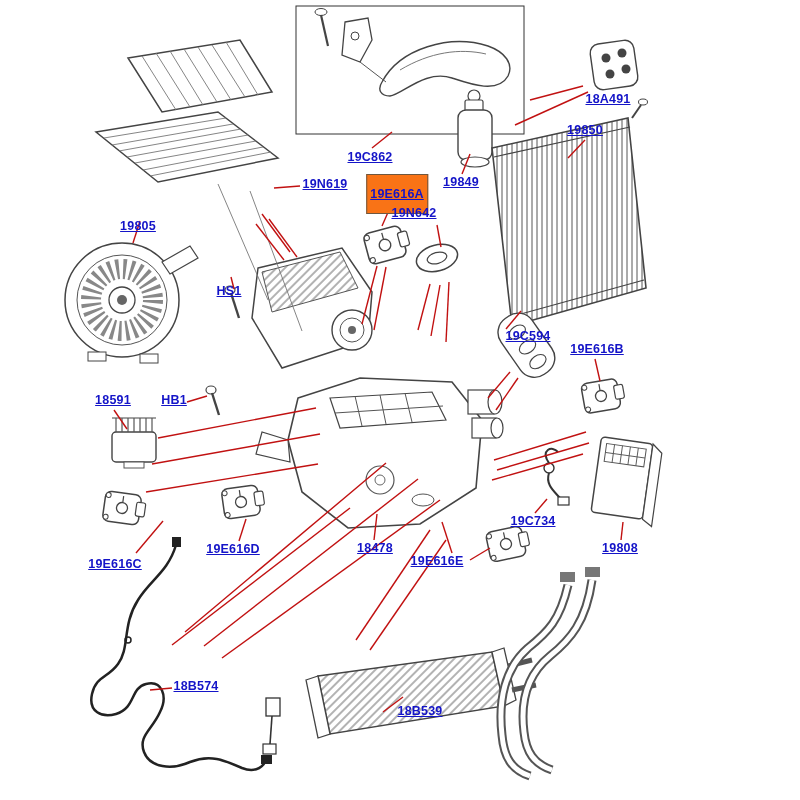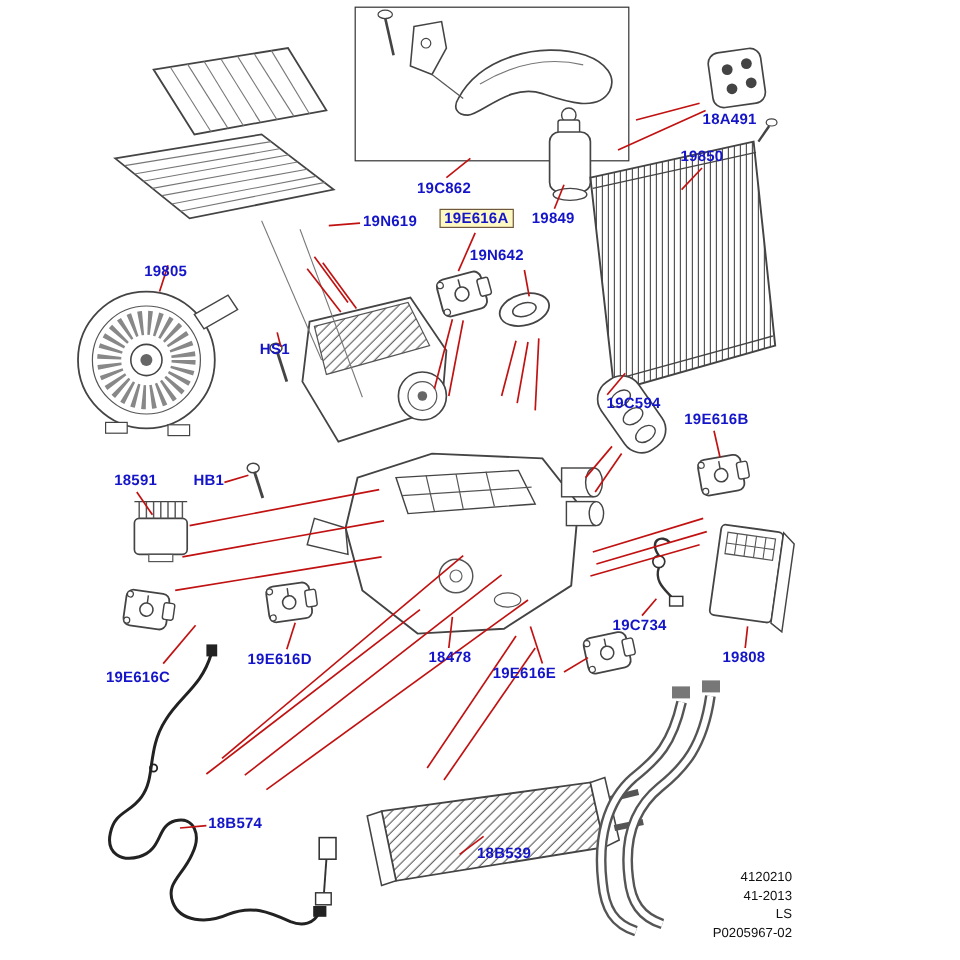--- a/index.html
+++ b/index.html
@@ -2,23 +2,23 @@
 <html><head>
 <meta charset="utf-8">
 <style>
   * { margin:0; padding:0; box-sizing:border-box; }
   html,body { width:800px; height:800px; background:#ffffff; font-family:"Liberation Sans", sans-serif; }
   #canvas { position:relative; width:800px; height:800px; background:#ffffff; overflow:hidden; }
   #art { position:absolute; left:0; top:0; }
   .part-label {
     position:absolute; transform:translateX(-50%);
     color:#1414c8; font-size:12.5px; font-weight:bold;
-    white-space:nowrap; letter-spacing:0.2px; cursor:pointer;
+    white-space:nowrap; letter-spacing:0.2px; cursor:pointer;text-decoration:underline;
   }
-  .part-label.highlight { background:#fef9c3; border:1px solid #6e573f; padding:0 3px; }
+  .part-label.highlight { background:#f97316; border:1px solid #6e573f; padding:12px 3px; }
   #footer {
     position:absolute; left:540px; top:724px; width:120px;
     text-align:right; color:#111111; font-size:11px; line-height:15.5px;
   }
 </style>
 </head>
 <body>
 
 <div id="canvas">
 
@@ -292,20 +292,14 @@
   <div class="part-label" style="left:174px; top:393px;">HB1</div>
   <div class="part-label" style="left:115px; top:557px;">19E616C</div>
   <div class="part-label" style="left:233px; top:542px;">19E616D</div>
   <div class="part-label" style="left:375px; top:541px;">18478</div>
   <div class="part-label" style="left:437px; top:554px;">19E616E</div>
   <div class="part-label" style="left:533px; top:514px;">19C734</div>
   <div class="part-label" style="left:620px; top:541px;">19808</div>
   <div class="part-label" style="left:196px; top:679px;">18B574</div>
   <div class="part-label" style="left:420px; top:681px;margin-top:23px;">18B539</div>
 
-  <div id="footer">
-    <div>4120210</div>
-    <div>41-2013</div>
-    <div>LS</div>
-    <div>P0205967-02</div>
-  </div>
 
 </div>
 
 </body></html>

